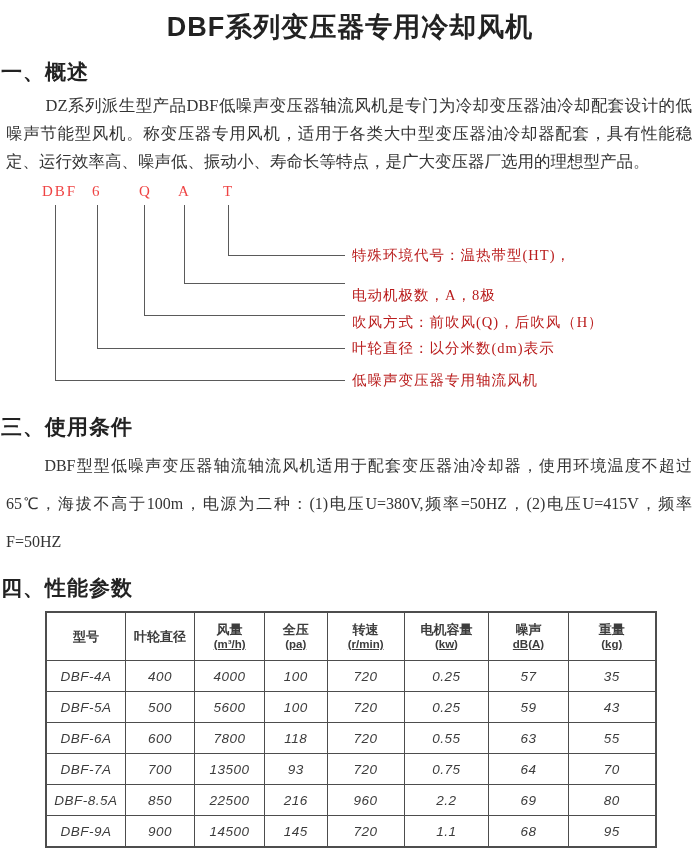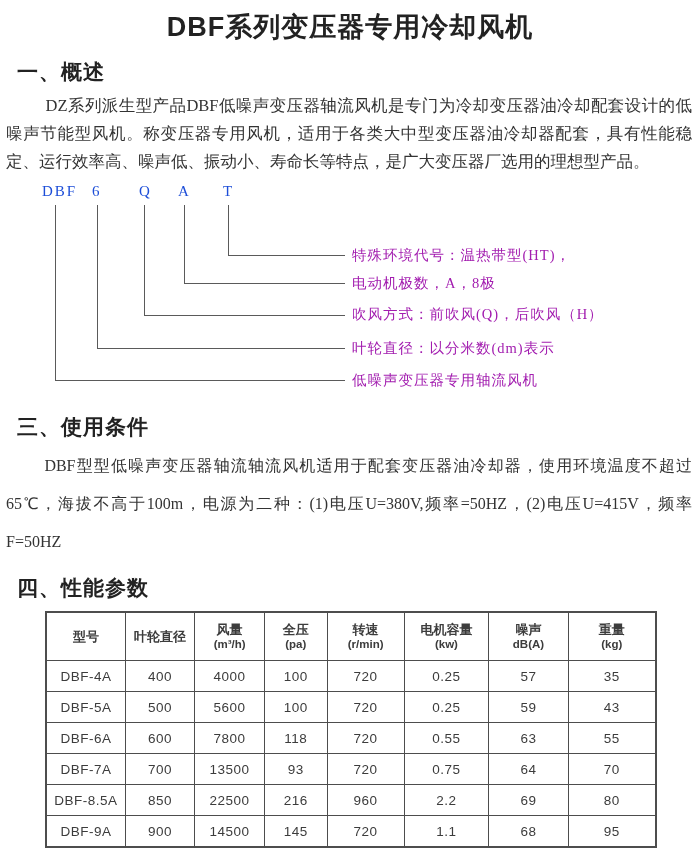--- a/index.html
+++ b/index.html
@@ -15,21 +15,21 @@
   .doc-title{
     margin:0; padding-top:9px;
     text-align:center;
     font-family:"Liberation Sans", sans-serif;
     font-weight:bold;
     font-size:27px;
     letter-spacing:1px;
     color:#222;
   }
   .section-heading{
-    margin:0; padding-left:17px;
+    margin:0; padding-left:1px;
     font-family:"Liberation Sans", sans-serif;
     font-weight:bold;
     font-size:21px;
     color:#222;
     letter-spacing:1px;
   }
   .h-overview{ margin-top:13px; }
   .h-model{ margin-top:12px; }
   .h-conditions{ margin-top:10px; }
   .h-performance{ margin-top:13px; }
@@ -47,38 +47,38 @@
   .diagram{
     position:relative;
     height:220px;
     margin-top:7px;
   }
   .code-part{
     position:absolute; top:0;
     font-family:"Liberation Serif", serif;
     font-size:15px;
     letter-spacing:2px;
-    color:#1d4ed8;
+    color:#ef4444;
     text-align:center;
   }
   .vline{
     position:absolute;
     width:1px;
     background:#5a5a5a;
   }
   .hline{
     position:absolute;
     height:1px;
     background:#5a5a5a;
   }
   .leader-label{
     position:absolute;
     left:352px;
     font-size:14.5px;
-    color:#a21caf;
+    color:#b91c1c;
     white-space:nowrap;
     letter-spacing:1px;
   }
 
   
   .perf-table{
     border-collapse:collapse;
     margin:9px 0 0 45px;
     width:612px;
     table-layout:fixed;
@@ -86,22 +86,22 @@
     color:#3c3c3c;
   }
   .perf-table th, .perf-table td{
     border:1px solid #4d4d4d;
     text-align:center;
     vertical-align:middle;
     padding:0;
   }
   .perf-table{ border:2px solid #4d4d4d; }
   .perf-table th{ height:47px; font-weight:bold; font-size:13px; line-height:15px; }
-  .perf-table td{ height:30px; font-size:13.5px; letter-spacing:0.5px; }
-  .unit-line{ font-weight:bold; font-size:11.5px; }
+  .perf-table td{ height:30px; font-size:13.5px; letter-spacing:0.5px;font-style:italic; }
+  .unit-line{ font-weight:bold; font-size:11.5px;text-decoration:underline; }
   col.c1{width:13.0%} col.c2{width:11.4%} col.c3{width:11.4%} col.c4{width:10.3%}
   col.c5{width:12.6%} col.c6{width:13.9%} col.c7{width:13.0%} col.c8{width:14.4%}
 </style>
 </head>
 <body>
 
 <div class="page">
 
   <h1 class="doc-title">DBF系列变压器专用冷却风机</h1>
 
@@ -115,25 +115,25 @@
     <span class="code-part" style="left:139px">Q</span>
     <span class="code-part" style="left:178px">A</span>
     <span class="code-part" style="left:223px">T</span>
 
     <div class="vline" style="left:228px; top:22px; height:50px"></div>
     <div class="hline" style="left:228px; top:72px; width:117px"></div>
     <div class="leader-label" style="top:63px">特殊环境代号：温热带型(HT)，</div>
 
     <div class="vline" style="left:184px; top:22px; height:78px"></div>
     <div class="hline" style="left:184px; top:100px; width:161px"></div>
-    <div class="leader-label" style="top:91px">电动机极数，A，8极</div>
+    <div class="leader-label" style="top:103px">电动机极数，A，8极</div>
 
     <div class="vline" style="left:144px; top:22px; height:110px"></div>
     <div class="hline" style="left:144px; top:132px; width:201px"></div>
-    <div class="leader-label" style="top:122px">吹风方式：前吹风(Q)，后吹风（H）</div>
+    <div class="leader-label" style="top:130px">吹风方式：前吹风(Q)，后吹风（H）</div>
 
     <div class="vline" style="left:97px; top:22px; height:143px"></div>
     <div class="hline" style="left:97px; top:165px; width:248px"></div>
     <div class="leader-label" style="top:156px">叶轮直径：以分米数(dm)表示</div>
 
     <div class="vline" style="left:55px; top:22px; height:175px"></div>
     <div class="hline" style="left:55px; top:197px; width:290px"></div>
     <div class="leader-label" style="top:188px">低噪声变压器专用轴流风机</div>
   </div>
 

